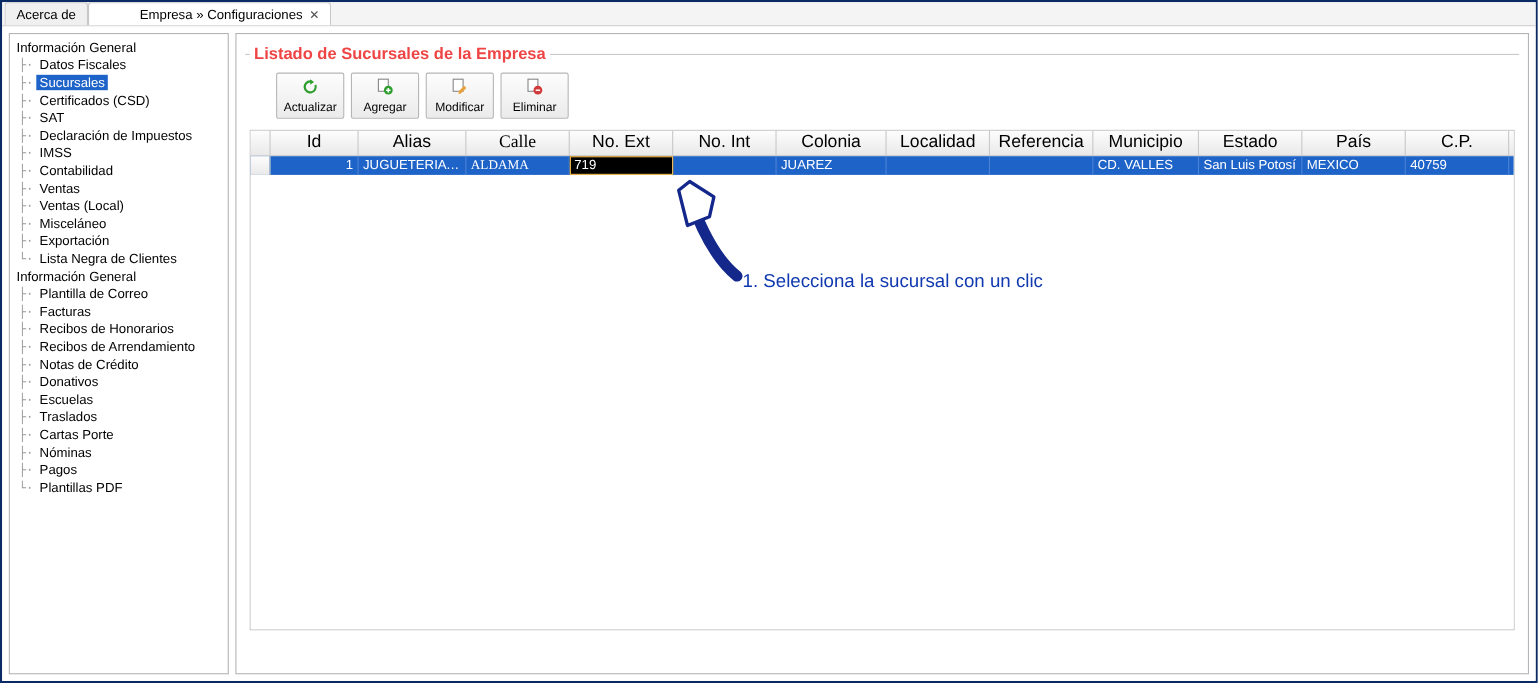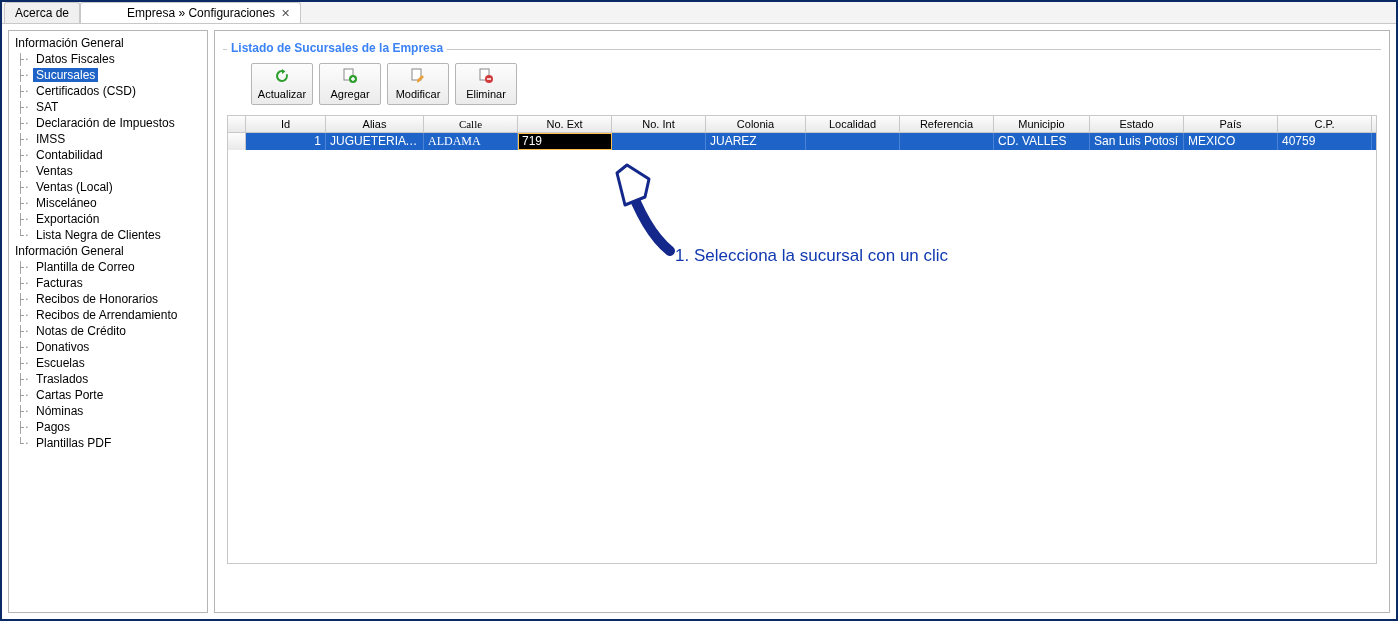--- a/index.html
+++ b/index.html
@@ -106,23 +106,23 @@
     background: #fff;
     position: relative;
     padding: 10px 8px;
     overflow: hidden;
   }
 
   .groupbox {
     position: relative;
   }
   .groupbox-title {
-    color: #3b82f6;
+    color: #ef4444;
     font-weight: 600;
-    font-size: 12px;
+    font-size: 15px;
     background: #fff;
     padding: 0 4px;
     display: inline-block;
     position: relative;
     z-index: 2;
     margin-left: 4px;
   }
   .groupbox-line {
     position: absolute;
     left: 0; right: 0; top: 8px;
@@ -159,21 +159,21 @@
     margin-left: 4px;
   }
   .grid-header {
     display: flex;
     background: linear-gradient(#fdfdfd, #e9e9e9);
     border-bottom: 1px solid #c8c8c8;
   }
   .grid-header .cell {
     border-right: 1px solid #c8c8c8;
     padding: 2px 4px;
-    font-size: 11px;
+    font-size: 16px;
     text-align: center;
     overflow: hidden;
     white-space: nowrap;
   }
   .grid-row {
     display: flex;
     background: #1e63c8;
     color: #fff;
     font-size: 12px;
   }

